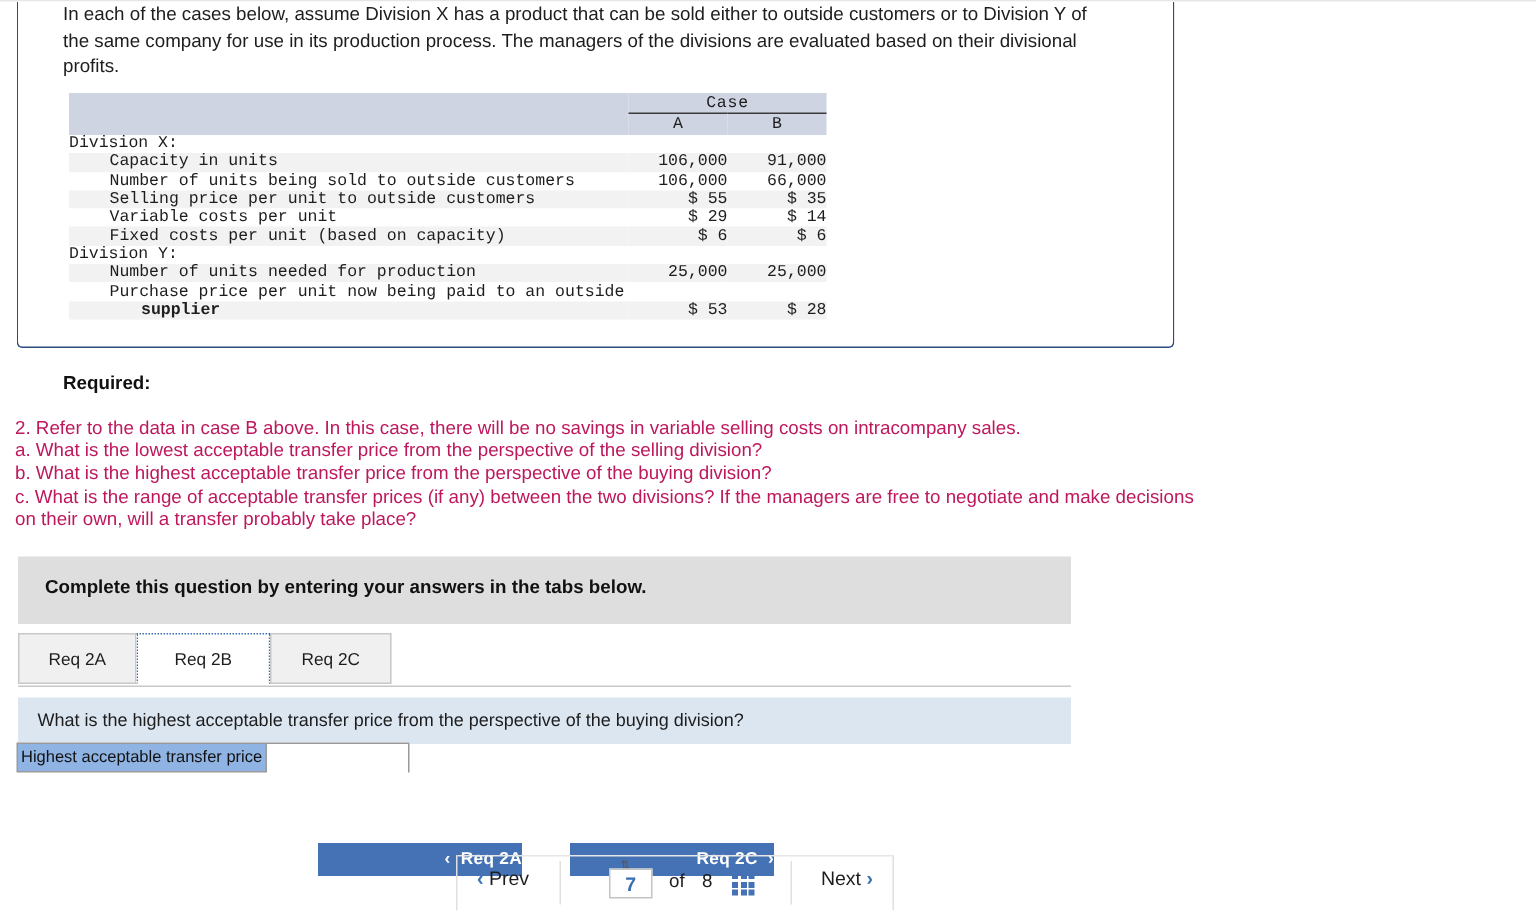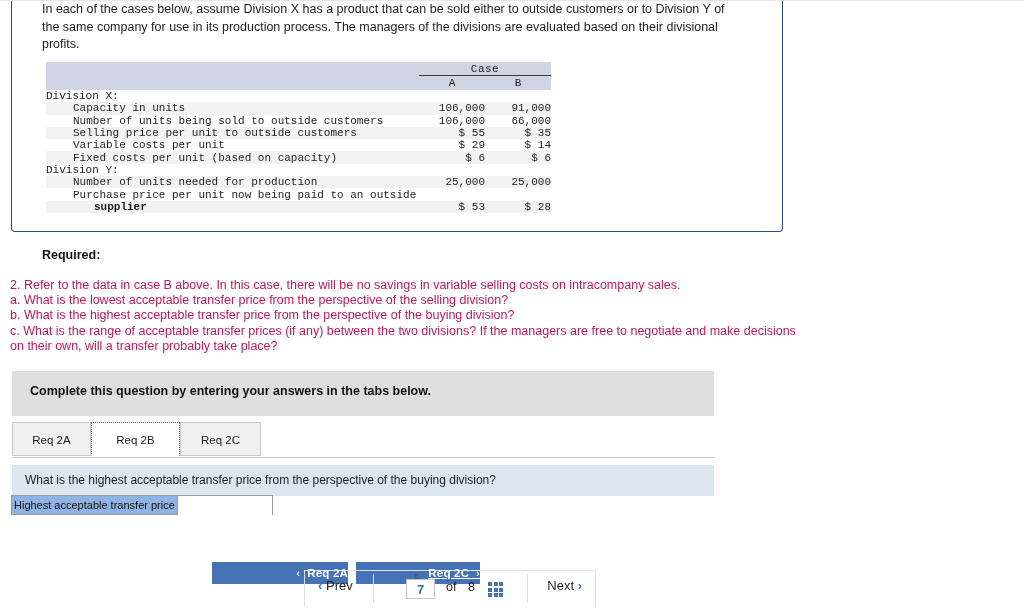--- a/index.html
+++ b/index.html
@@ -211,21 +211,21 @@
     font-size: 11.5px;
     font-weight: bold;
     text-align: right;
     line-height: 22px;
     letter-spacing: .2px;
     cursor: pointer;
     user-select: none;
     margin-top: 39px;
   }
   .navbtn.prev { left: 212px; width: 136px; }
-  .navbtn.next { left: 356px; width: 124px; text-decoration: underline; }
+  .navbtn.next { left: 380px; width: 136px; }
   .navbtn .chev { font-weight: bold; }
 
   
   .pager {
     position: absolute;
     left: 304px;
     top: 570px;
     width: 292px;
     height: 37px;
     border-left: 1px solid #e0e0e0;

